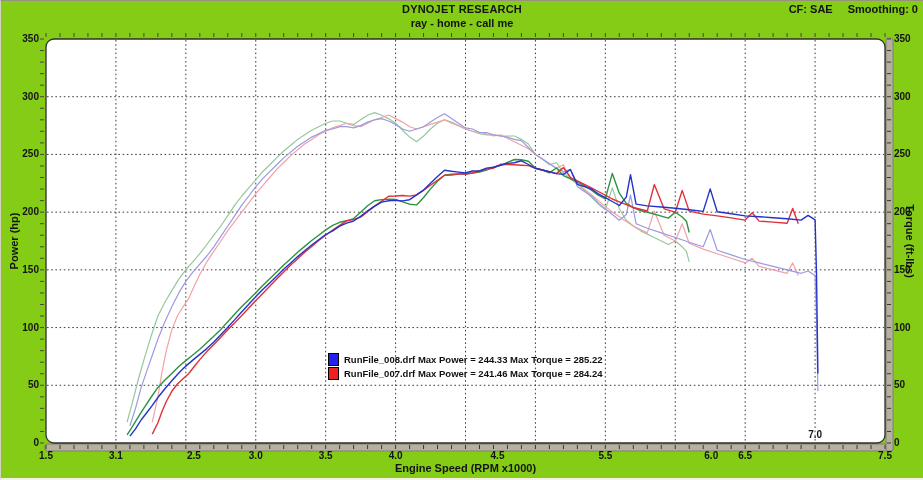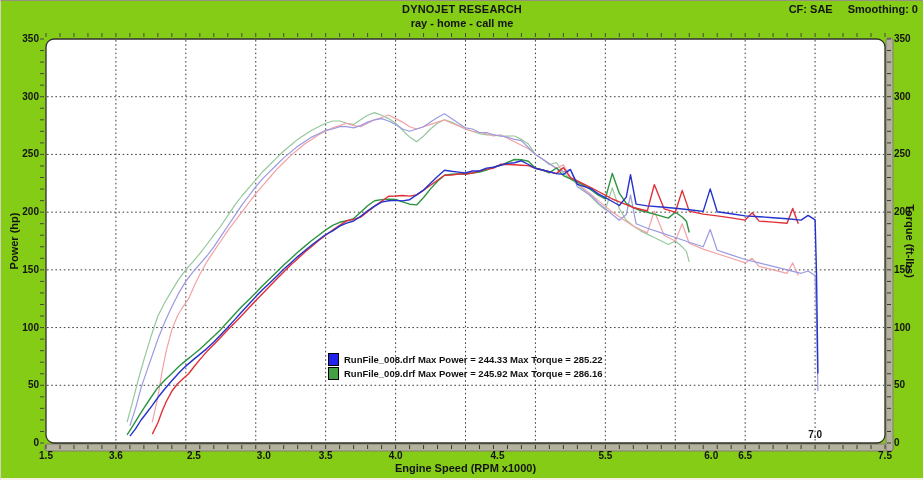--- a/index.html
+++ b/index.html
@@ -280,23 +280,23 @@
       <polyline points="126.1,433.8 131.7,425.2 137.3,415.9 142.9,407.2 149.9,396.5 156.9,386.4 163.9,379.0 170.8,372.4 177.8,365.5 184.8,359.6 191.8,354.0 198.8,348.3 205.8,341.8 212.8,335.2 219.8,328.4 226.8,320.8 233.8,313.0 240.8,305.6 247.8,298.7 254.8,291.7 261.7,284.5 268.7,277.8 275.7,271.0 282.7,264.1 289.7,257.7 296.7,251.3 303.7,245.4 310.7,239.5 317.7,234.2 324.7,228.9 331.7,224.3 338.7,221.3 345.6,219.8 352.6,217.6 359.6,211.2 366.6,204.8 373.6,199.8 380.6,198.6 387.6,198.1 394.6,198.5 401.6,200.8 408.6,203.2 415.6,203.9 422.6,196.5 429.5,187.9 436.5,180.2 443.5,174.3 450.5,173.2 457.5,173.0 464.5,173.0 471.5,172.0 478.5,171.1 485.5,169.1 492.5,166.2 499.5,164.3 506.4,161.4 513.4,158.5 520.4,158.8 527.4,160.2 534.4,167.3 541.4,169.0 548.4,171.9 555.4,167.0 562.4,174.6 569.4,177.8 576.4,181.1 583.4,184.5 590.4,189.2 597.3,194.1 604.3,197.8 611.3,172.4 618.3,192.2 625.3,202.3 632.3,206.5 639.3,209.5 646.3,211.3 653.3,213.1 660.3,215.1 667.3,217.1 674.3,211.2 681.2,216.0 685.4,220.2 688.2,231.5" fill="none" stroke="#2d9440" stroke-width="1.4" stroke-linejoin="round"></polyline>
       <polyline points="151.3,433.1 156.9,421.8 161.1,410.3 165.3,400.5 170.8,390.3 176.4,383.0 182.0,377.7 187.6,372.8 193.2,365.5 198.8,358.6 205.8,350.6 212.8,343.5 219.8,336.2 226.8,328.8 233.8,321.7 240.8,314.5 247.8,307.1 254.8,299.6 261.7,292.5 268.7,285.3 275.7,277.9 282.7,271.1 289.7,264.1 296.7,257.8 303.7,251.3 310.7,245.5 317.7,239.5 324.7,234.3 331.7,229.0 338.7,224.4 345.6,219.8 352.6,218.4 359.6,216.2 366.6,210.7 373.6,205.1 380.6,200.3 387.6,195.3 394.6,195.0 401.6,194.5 408.6,195.1 415.6,193.9 422.6,189.1 429.5,184.2 436.5,179.3 443.5,174.3 450.5,174.1 457.5,173.0 464.5,173.0 471.5,172.0 478.5,170.0 485.5,168.1 492.5,167.2 499.5,163.3 506.4,163.5 513.4,163.8 520.4,164.2 527.4,164.6 534.4,167.3 541.4,169.0 548.4,170.7 555.4,172.6 562.4,166.6 569.4,176.6 576.4,179.9 583.4,183.3 590.4,186.8 597.3,190.5 604.3,194.2 611.3,198.0 618.3,200.8 625.3,203.6 632.3,206.5 639.3,208.2 646.3,210.0 653.3,183.6 663.1,207.8 674.3,211.2 681.2,189.4 688.2,210.1 702.2,213.1 716.2,214.9 730.2,216.9 744.2,219.1 751.2,211.7 758.1,220.1 772.1,221.1 786.1,222.3 791.7,207.5 797.3,222.7" fill="none" stroke="#e03038" stroke-width="1.4" stroke-linejoin="round"></polyline>
       <polyline points="128.9,435.1 134.5,427.9 140.1,419.0 145.7,411.7 151.3,404.3 156.9,396.5 163.9,387.8 170.8,379.8 177.8,372.0 184.8,365.1 191.8,359.1 198.8,353.4 205.8,347.6 212.8,341.1 219.8,333.8 226.8,326.3 233.8,318.6 240.8,310.7 247.8,303.3 254.8,295.6 261.7,288.5 268.7,281.9 275.7,275.2 282.7,268.3 289.7,262.0 296.7,255.6 303.7,249.8 310.7,244.0 317.7,238.8 324.7,233.5 331.7,229.8 338.7,225.2 345.6,222.2 352.6,220.0 359.6,215.4 366.6,209.8 373.6,205.1 380.6,201.1 387.6,199.8 394.6,199.4 401.6,199.9 408.6,198.7 415.6,193.9 422.6,189.1 429.5,182.3 436.5,175.5 443.5,169.3 450.5,170.3 457.5,171.1 464.5,172.0 471.5,170.0 478.5,170.0 485.5,167.1 492.5,166.2 499.5,164.3 506.4,162.4 513.4,161.7 520.4,159.8 527.4,163.5 534.4,167.3 541.4,169.0 548.4,170.7 555.4,172.6 562.4,173.4 569.4,168.5 576.4,183.4 583.4,185.7 590.4,188.0 597.3,192.9 604.3,196.6 611.3,200.5 618.3,204.5 625.3,196.1 629.5,173.6 635.1,203.1 646.3,204.9 660.3,206.0 674.3,207.3 688.2,208.7 702.2,210.4 709.2,187.9 716.2,210.8 730.2,212.7 744.2,214.9 758.1,215.7 772.1,216.7 786.1,217.8 800.1,219.1 807.1,214.4 814.1,218.9 815.5,272.5 816.9,372.6" fill="none" stroke="#2433cc" stroke-width="1.4" stroke-linejoin="round"></polyline>
     </svg>
 
   <div id="labels">
     <div class="axis-title vert-left">Power (hp)</div>
     <div class="axis-title vert-right">Torque (ft-lbs)</div>
     <div class="axis-title horiz">Engine Speed (RPM x1000)</div>
   <div class="tick" style="left: 30px; top: 449px; width: 30px; text-align: center;">1.5</div>
-      <div class="tick" style="left: 99.9167px; top: 449px; width: 30px; text-align: center;">3.6</div>
+      <div class="tick" style="left: 99.9167px; top: 449px; width: 30px; text-align: center;">3.1</div>
       <div class="tick" style="left: 169.833px; top: 449px; width: 30px; text-align: right;">2.5</div>
-      <div class="tick" style="left: 239.75px; top: 449px; width: 30px; text-align: right;">3.0</div>
+      <div class="tick" style="left: 239.75px; top: 449px; width: 30px; text-align: center;">3.0</div>
       <div class="tick" style="left: 309.667px; top: 449px; width: 30px; text-align: center;">3.5</div>
       <div class="tick" style="left: 379.583px; top: 449px; width: 30px; text-align: center;">4.0</div>
       <div class="tick" style="left: 449.5px; top: 449px; width: 30px; text-align: center; margin-left: 32px;">4.5</div>
       <div class="tick" style="left: 519.417px; top: 449px; width: 30px; text-align: right; margin-top: 47px;">5.0</div>
       <div class="tick" style="left: 589.333px; top: 449px; width: 30px; text-align: center;">5.5</div>
       <div class="tick" style="left: 659.25px; top: 449px; width: 30px; text-align: center; margin-left: 36px;">6.0</div>
       <div class="tick" style="left: 729.167px; top: 449px; width: 30px; text-align: center;">6.5</div>
       <div class="tick" style="left: 799.083px; top: 428px; width: 30px; text-align: center;">7.0</div>
       <div class="tick" style="left: 869px; top: 449px; width: 30px; text-align: center;">7.5</div>
       <div class="tick" style="left: 0px; width: 38px; top: 436px; text-align: right;">0</div>
@@ -316,18 +316,18 @@
       <div class="tick" style="left: 0px; width: 38px; top: 32px; text-align: right;">350</div>
       <div class="tick" style="left: 893px; top: 32px;">350</div>
     </div>
 
   <div id="legend">
       <div class="lg-row">
         <span class="sw" style="background: rgb(34, 34, 238);"></span>
         <span class="lgt">RunFile_008.drf Max Power = 244.33 Max Torque = 285.22</span>
       </div>
       <div class="lg-row">
-        <span class="sw" style="background: rgb(68, 160, 68);"></span>
-        <span class="lgt">RunFile_009.drf Max Power = 245.92 Max Torque = 286.16</span>
+        <span class="sw" style="background: rgb(238, 34, 34);"></span>
+        <span class="lgt">RunFile_007.drf Max Power = 241.46 Max Torque = 284.24</span>
       </div>
     </div>
 
 </div>
 
 </body></html>

